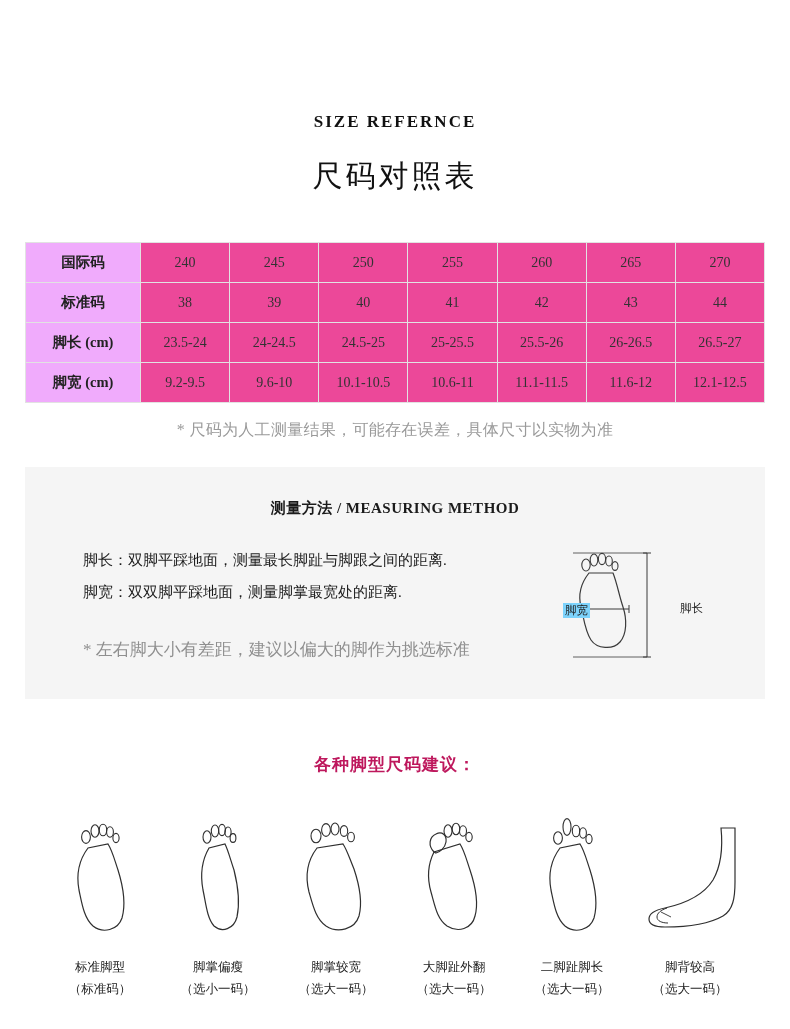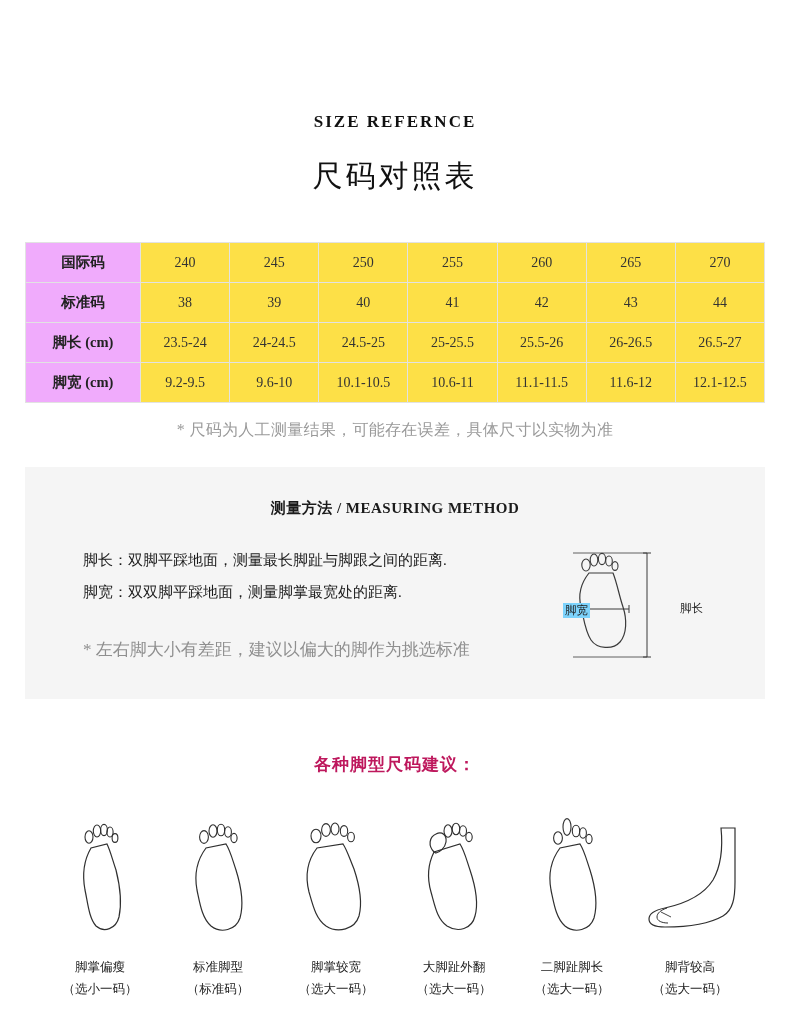--- a/index.html
+++ b/index.html
@@ -51,21 +51,21 @@
     border-collapse: collapse;
     width: 100%;
     table-layout: fixed;
   }
   table.size-table td {
     border: 1px solid #e2e2e2;
     height: 37px;
     text-align: center;
     font-size: 14px;
     color: #333;
-    background: #fde047;
+    background: #ec4899;
   }
   table.size-table td.rowhead {
     width: 112px;
     background: #f0abfc;
     font-weight: bold;
     font-size: 14.5px;
     color: #222;
   }
   .table-note {
     text-align: center;
@@ -258,45 +258,45 @@
     </div>
   </div>
 
   <div class="rec-title">各种脚型尺码建议：</div>
 
   <div class="rec-row">
 
     <div class="rec-item">
       <div class="rec-svg">
         <svg width="80" height="128" viewBox="0 0 80 128">
+          <path d="M28 36 C19 48 16 62 19 78 C22 92 24 106 33 114 C43 122 58 118 62 106 C66 92 63 74 58 58 C54 46 52 38 48 32 Z" fill="none" stroke="#2f2f2f" stroke-width="1.2"></path>
+          <ellipse cx="26" cy="25" rx="4.4" ry="6.4" fill="none" stroke="#2f2f2f" stroke-width="1.1"></ellipse>
+          <ellipse cx="35" cy="19" rx="4" ry="6.2" fill="none" stroke="#2f2f2f" stroke-width="1.1"></ellipse>
+          <ellipse cx="43" cy="18" rx="3.7" ry="5.8" fill="none" stroke="#2f2f2f" stroke-width="1.1"></ellipse>
+          <ellipse cx="50" cy="20" rx="3.4" ry="5.2" fill="none" stroke="#2f2f2f" stroke-width="1.1"></ellipse>
+          <ellipse cx="56" cy="26" rx="3.1" ry="4.6" fill="none" stroke="#2f2f2f" stroke-width="1.1"></ellipse>
+        </svg>
+      </div>
+      <div class="rec-label">标准脚型</div>
+      <div class="rec-sub">（标准码）</div>
+    </div>
+
+    <div class="rec-item">
+      <div class="rec-svg">
+        <svg width="80" height="128" viewBox="0 0 80 128">
           <path d="M31 36 C24 48 22 62 25 78 C28 92 29 106 36 114 C44 121 56 117 59 105 C62 91 60 74 56 58 C52 46 50 38 47 32 Z" fill="none" stroke="#2f2f2f" stroke-width="1.2"></path>
           <ellipse cx="29" cy="25" rx="4" ry="6.2" fill="none" stroke="#2f2f2f" stroke-width="1.1"></ellipse>
           <ellipse cx="37" cy="19" rx="3.7" ry="6" fill="none" stroke="#2f2f2f" stroke-width="1.1"></ellipse>
           <ellipse cx="44" cy="18" rx="3.4" ry="5.6" fill="none" stroke="#2f2f2f" stroke-width="1.1"></ellipse>
           <ellipse cx="50" cy="20" rx="3.1" ry="5" fill="none" stroke="#2f2f2f" stroke-width="1.1"></ellipse>
           <ellipse cx="55" cy="26" rx="2.9" ry="4.4" fill="none" stroke="#2f2f2f" stroke-width="1.1"></ellipse>
         </svg>
       </div>
       <div class="rec-label">脚掌偏瘦</div>
       <div class="rec-sub">（选小一码）</div>
-    </div>
-
-    <div class="rec-item">
-      <div class="rec-svg">
-        <svg width="80" height="128" viewBox="0 0 80 128">
-          <path d="M28 36 C19 48 16 62 19 78 C22 92 24 106 33 114 C43 122 58 118 62 106 C66 92 63 74 58 58 C54 46 52 38 48 32 Z" fill="none" stroke="#2f2f2f" stroke-width="1.2"></path>
-          <ellipse cx="26" cy="25" rx="4.4" ry="6.4" fill="none" stroke="#2f2f2f" stroke-width="1.1"></ellipse>
-          <ellipse cx="35" cy="19" rx="4" ry="6.2" fill="none" stroke="#2f2f2f" stroke-width="1.1"></ellipse>
-          <ellipse cx="43" cy="18" rx="3.7" ry="5.8" fill="none" stroke="#2f2f2f" stroke-width="1.1"></ellipse>
-          <ellipse cx="50" cy="20" rx="3.4" ry="5.2" fill="none" stroke="#2f2f2f" stroke-width="1.1"></ellipse>
-          <ellipse cx="56" cy="26" rx="3.1" ry="4.6" fill="none" stroke="#2f2f2f" stroke-width="1.1"></ellipse>
-        </svg>
-      </div>
-      <div class="rec-label">标准脚型</div>
-      <div class="rec-sub">（标准码）</div>
     </div>
 
     <div class="rec-item">
       <div class="rec-svg">
         <svg width="86" height="128" viewBox="0 0 86 128">
           <path d="M24 36 C14 49 12 64 16 80 C20 94 23 107 33 114 C45 122 62 117 66 104 C70 89 66 72 61 57 C56 45 54 38 50 32 Z" fill="none" stroke="#2f2f2f" stroke-width="1.2"></path>
           <ellipse cx="23" cy="24" rx="5" ry="6.8" fill="none" stroke="#2f2f2f" stroke-width="1.1"></ellipse>
           <ellipse cx="33" cy="18" rx="4.4" ry="6.4" fill="none" stroke="#2f2f2f" stroke-width="1.1"></ellipse>
           <ellipse cx="42" cy="17" rx="4" ry="6" fill="none" stroke="#2f2f2f" stroke-width="1.1"></ellipse>
           <ellipse cx="51" cy="19" rx="3.7" ry="5.4" fill="none" stroke="#2f2f2f" stroke-width="1.1"></ellipse>

